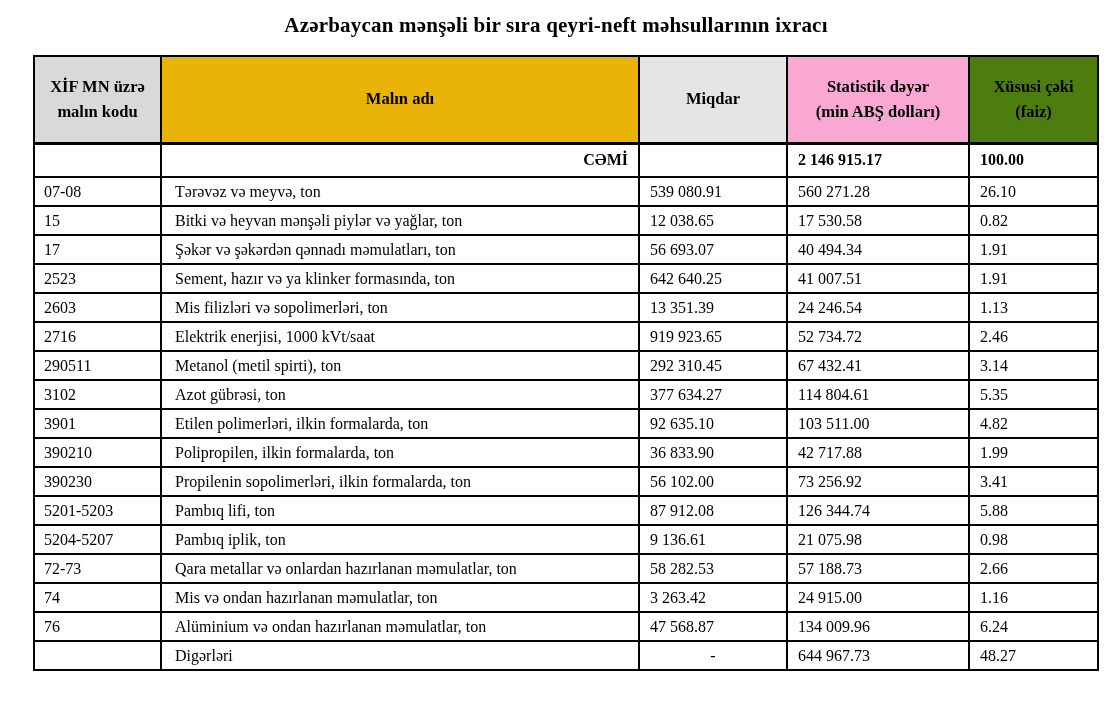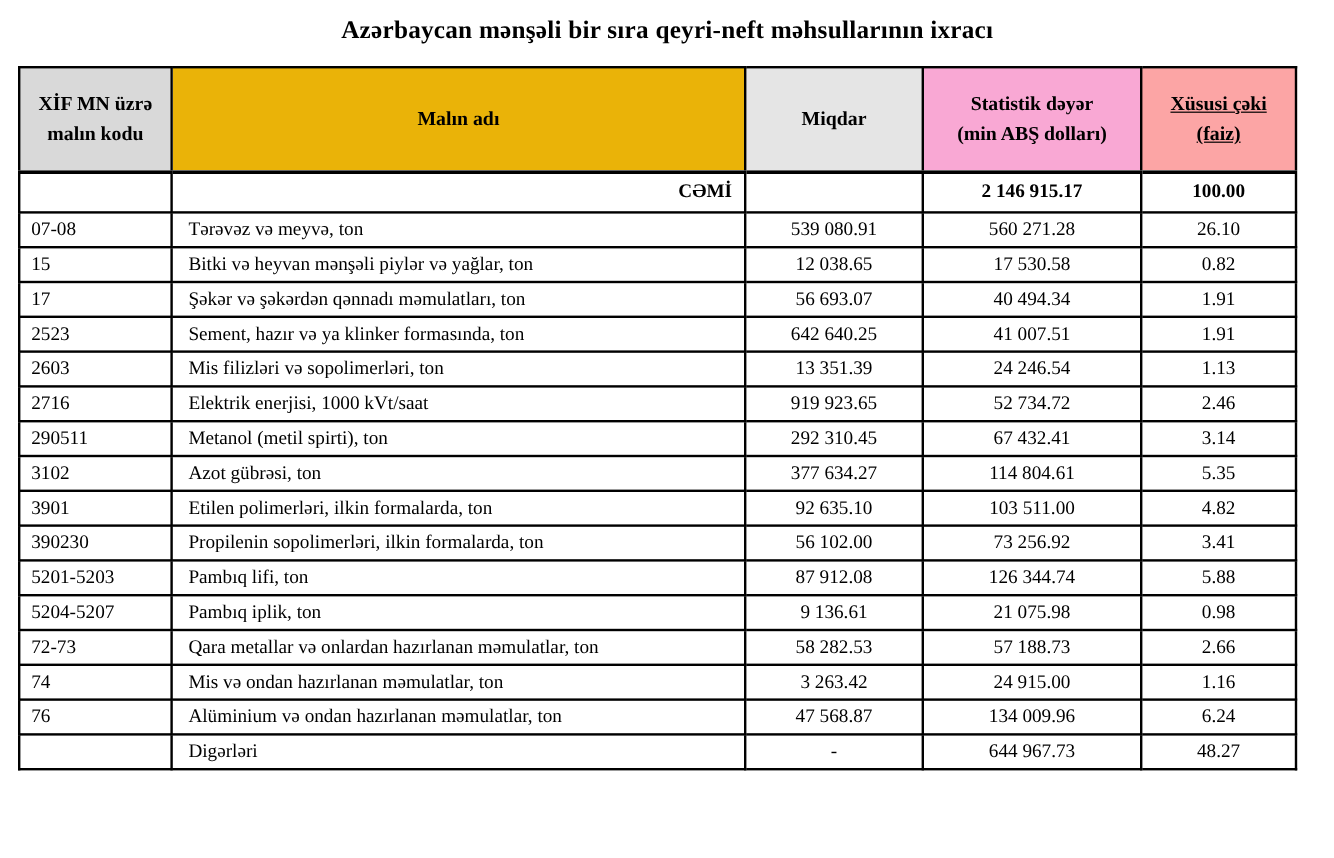--- a/index.html
+++ b/index.html
@@ -16,21 +16,21 @@
     margin: 0;
     padding-top: 13px;
     text-align: center;
     font-size: 21px;
     font-weight: bold;
     letter-spacing: 0.2px;
   }
   table.export-table {
     border-collapse: collapse;
     table-layout: fixed;
-    margin: 17px 0 0 15px;
+    margin: 17px 0 0 33px;
     width: 1064px;
   }
   .export-table th, .export-table td {
     border: 2px solid #000;
     overflow: hidden;
   }
   .export-table thead th {
     background: #d9d9d9;
     font-weight: bold;
     font-size: 16.5px;
@@ -53,21 +53,21 @@
     height: 34px;
     font-weight: bold;
   }
   .col-code  { width: 127px; }
   .col-name  { width: 478px; }
   .col-qty   { width: 148px; }
   .col-value { width: 182px; }
   .col-share { width: 129px; }
   td.code { text-align: left; padding-left: 9px; }
   td.name { text-align: left; padding-left: 13px; }
-  td.num  { text-align: center; padding-right: 10px; }
+  td.num  { text-align: left; padding-right: 10px; }
   td.center { text-align: center; }
   .total-row td.name { text-align: right; }
 </style>
 </head>
 <body>
 
 <div class="page">
   <h1 class="title">Azərbaycan mənşəli bir sıra qeyri-neft məhsullarının ixracı</h1>
 
   <table class="export-table">
@@ -79,21 +79,21 @@
       <col class="col-share">
     </colgroup>
     <thead>
       <tr>
         <th style="background: rgb(217, 217, 217);">XİF MN üzrə
 malın kodu</th>
         <th style="background: #eab308;">Malın adı</th>
         <th style="background: #e5e5e5;">Miqdar</th>
         <th style="background: #f9a8d4;">Statistik dəyər
 (min ABŞ dolları)</th>
-        <th style="background: #fca5a5; text-decoration: underline;">Xüsusi çəki
+        <th style="background: #4d7c0f;">Xüsusi çəki
 (faiz)</th>
       </tr>
     </thead>
     <tbody>
       <tr class="total-row">
         <td class="code"></td>
         <td class="name">CƏMİ</td>
         <td class="num"></td>
         <td class="num">2 146 915.17</td>
         <td class="num">100.00</td>
@@ -156,20 +156,27 @@
           <td class="num">5.35</td>
         </tr>
         <tr>
           <td class="code">3901</td>
           <td class="name">Etilen polimerləri, ilkin formalarda, ton</td>
           <td class="num">92 635.10</td>
           <td class="num">103 511.00</td>
           <td class="num">4.82</td>
         </tr>
         <tr>
+          <td class="code">390210</td>
+          <td class="name">Polipropilen, ilkin formalarda, ton</td>
+          <td class="num">36 833.90</td>
+          <td class="num">42 717.88</td>
+          <td class="num">1.99</td>
+        </tr>
+        <tr>
           <td class="code">390230</td>
           <td class="name">Propilenin sopolimerləri, ilkin formalarda, ton</td>
           <td class="num">56 102.00</td>
           <td class="num">73 256.92</td>
           <td class="num">3.41</td>
         </tr>
         <tr>
           <td class="code">5201-5203</td>
           <td class="name">Pambıq lifi, ton</td>
           <td class="num">87 912.08</td>

